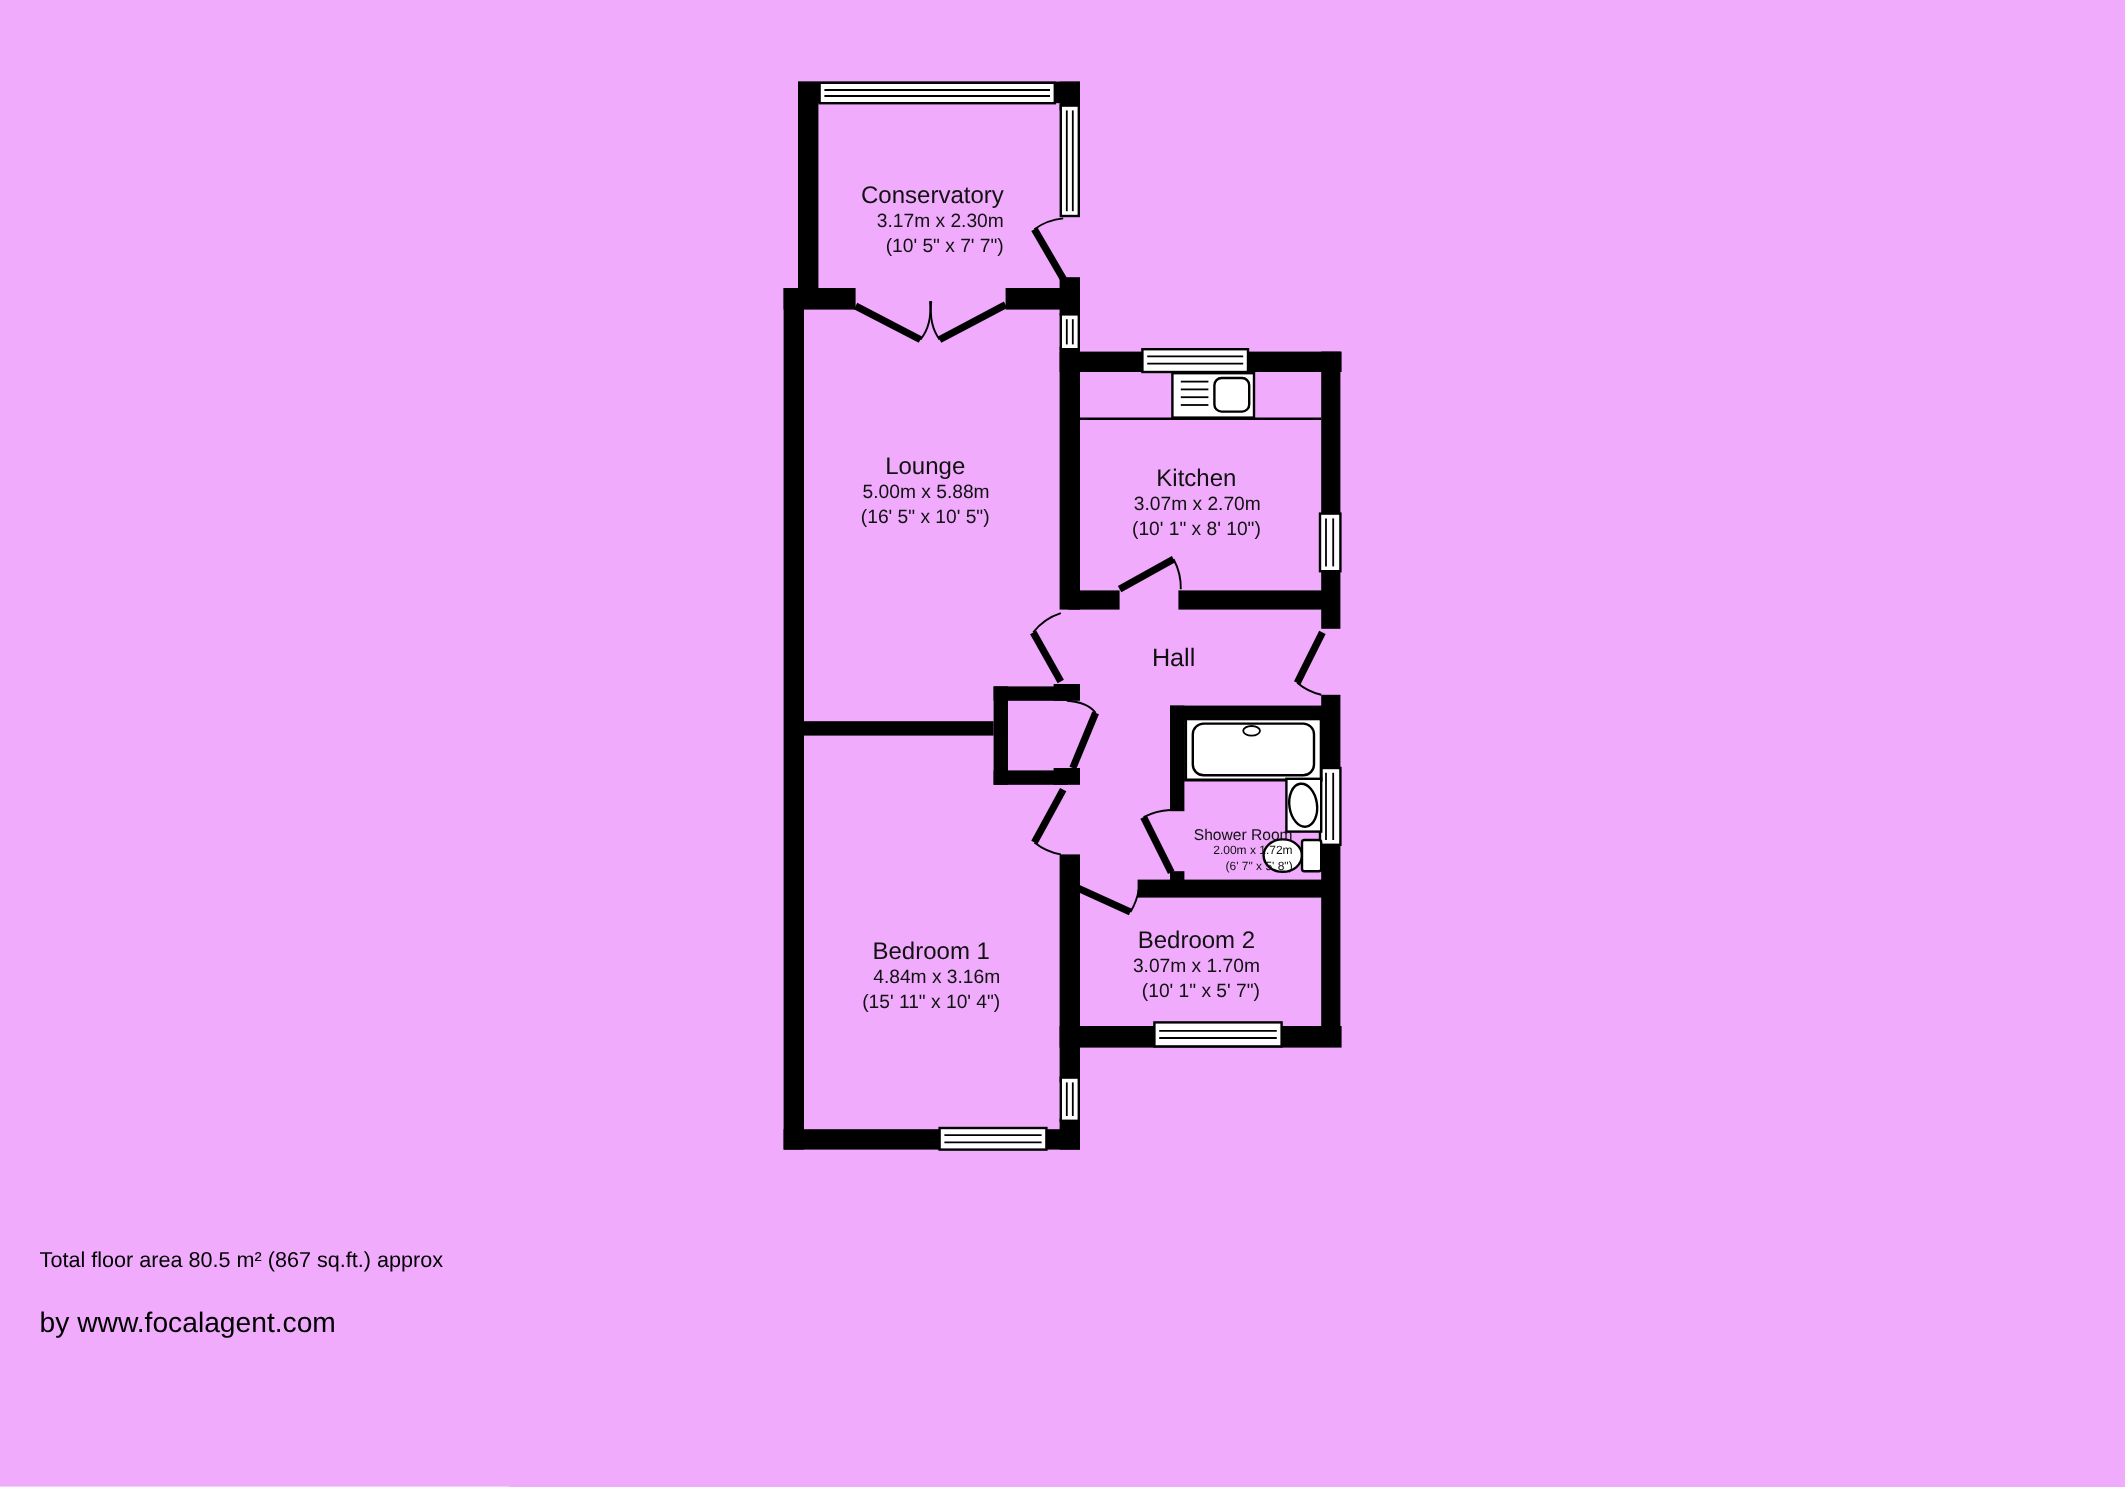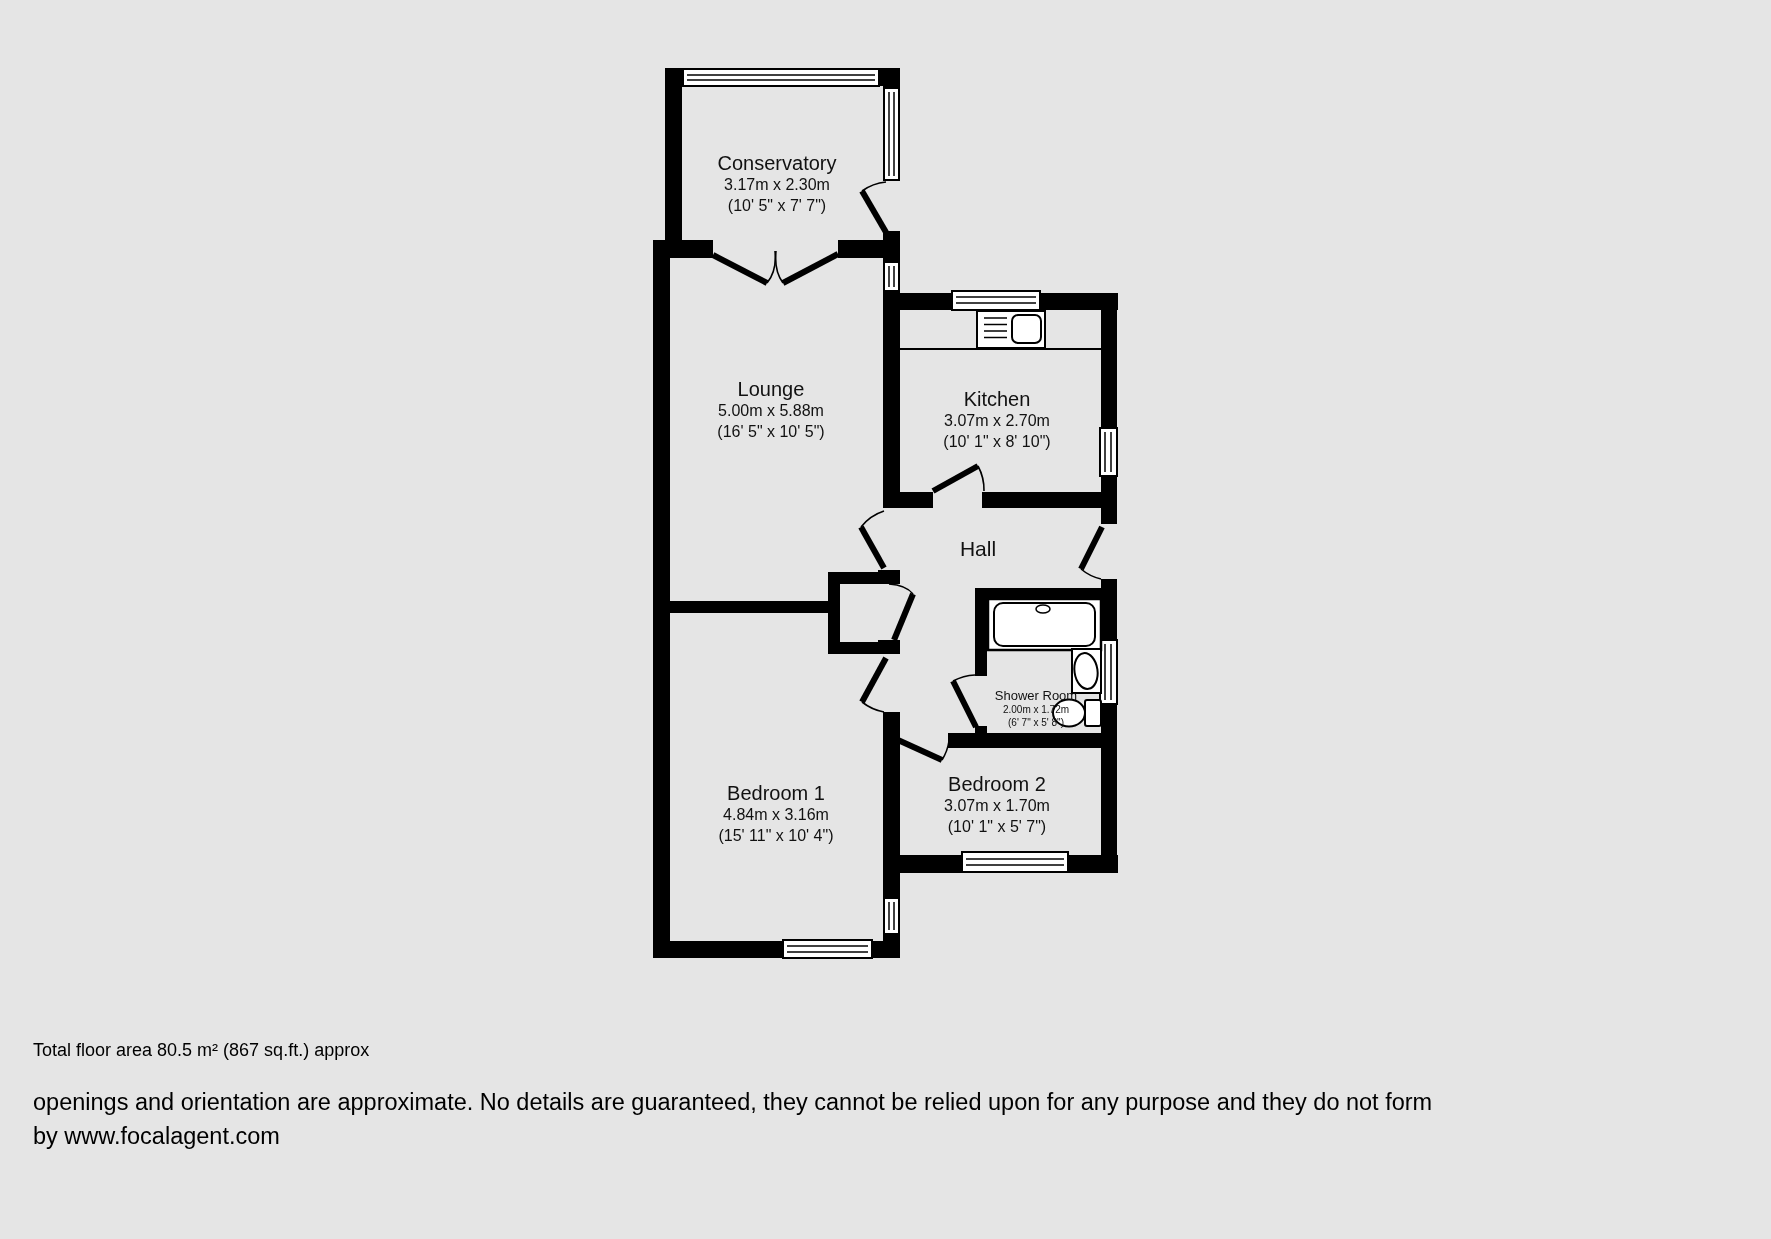--- a/index.html
+++ b/index.html
@@ -1,21 +1,21 @@
 <!DOCTYPE html>
 <html><head>
 <meta charset="utf-8">
 <style>
   html,body{margin:0;padding:0;background:#ffffff;}
-  .canvas{position:relative;width:1771px;height:1239px;background:#e5e5e5;
+  .canvas{position:relative;width:1771px;height:1239px;background:#f0abfc;
           font-family:"Liberation Sans",sans-serif;color:#000;overflow:hidden;}
   .plan-svg{position:absolute;left:0;top:0;}
   .room-label{position:absolute;transform:translateX(-50%);text-align:center;white-space:nowrap;color:#111;}
   .room-name{display:block;font-size:20px;line-height:24px;}
-  .room-dim{display:block;font-size:16px;line-height:20.5px;}
+  .room-dim{display:block;font-size:16px;line-height:20.5px;text-align:right;}
   .hall-label .room-name{font-size:21px;}
   .shower-label .room-name{font-size:13px;line-height:16px;}
   .shower-label .room-dim{font-size:10px;line-height:12.5px;}
   .footer-total{position:absolute;left:33px;top:1040px;font-size:18px;}
   .footer-disclaimer{position:absolute;left:33px;top:1086px;font-size:23.5px;line-height:33.5px;}
   .footer-disclaimer div{white-space:nowrap;}
 </style>
 </head>
 <body>
 
@@ -222,17 +222,16 @@
 
   <div class="room-label" style="left:997px;top:772px">
     <span class="room-name">Bedroom 2</span>
     <span class="room-dim">3.07m x 1.70m</span>
     <span class="room-dim">(10' 1" x 5' 7")</span>
   </div>
 
   <div class="footer-total">Total floor area 80.5 m² (867 sq.ft.) approx</div>
 
   <div class="footer-disclaimer">
-    <div>openings and orientation are approximate. No details are guaranteed, they cannot be relied upon for any purpose and they do not form</div>
     <div>by www.focalagent.com</div>
   </div>
 
 </div>
 
 </body></html>

